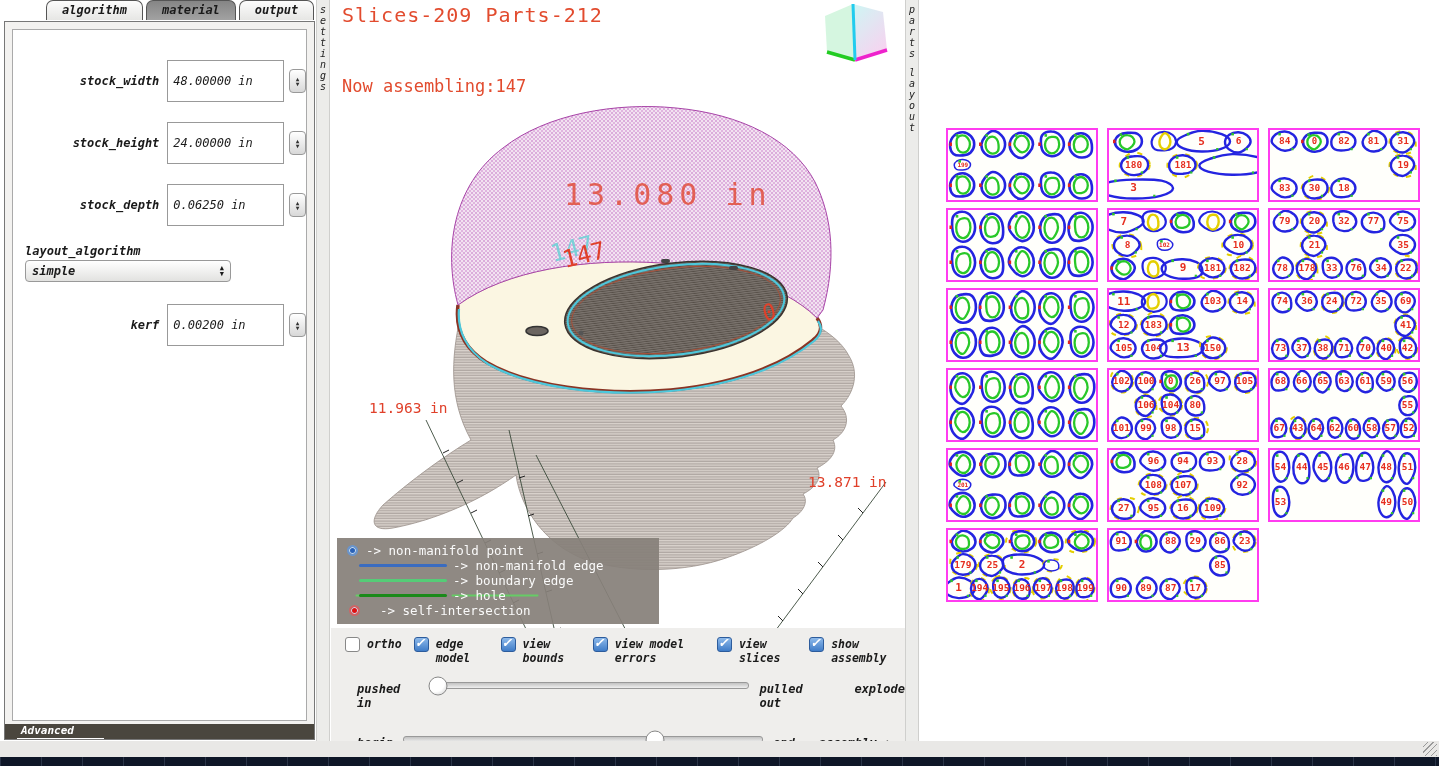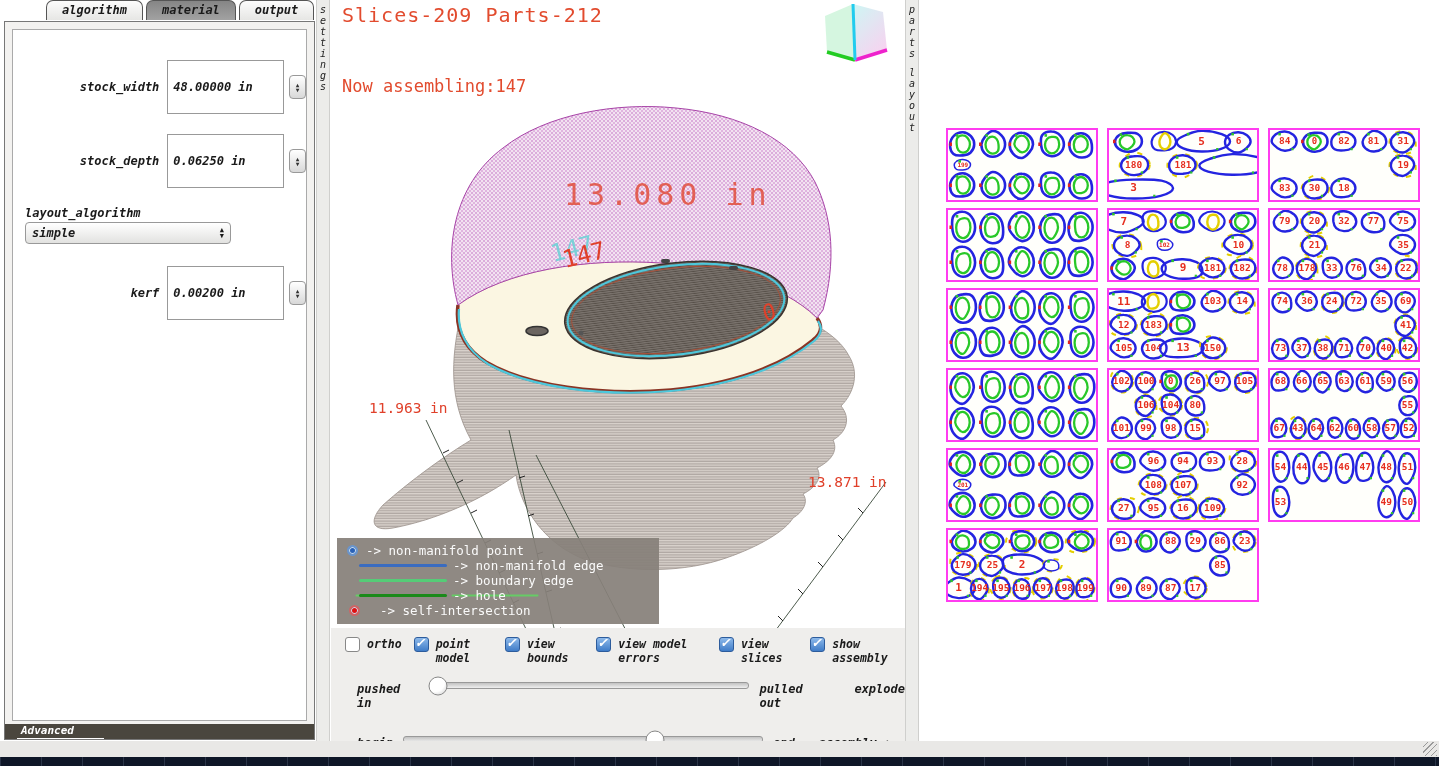--- a/index.html
+++ b/index.html
@@ -8,21 +8,21 @@
   
   #tabs{position:absolute;left:46px;top:0;display:flex;gap:3px;z-index:5}
   .tab{border:1px solid #555;border-bottom:none;border-radius:7px 7px 0 0;padding:2px 15px 3px;
        font-style:italic;font-weight:bold;font-size:12px;background:linear-gradient(#fcfcfc,#e6e6e4);cursor:default}
   .tab.active{background:linear-gradient(#858585,#a2a2a2)}
   #left-panel{position:absolute;left:4px;top:21px;width:311px;height:719px;background:#f3f2f0;
        border:1px solid #777;box-sizing:border-box}
   #left-inner{position:absolute;left:7px;top:7px;right:7px;bottom:18px;background:#fff;border:1px solid #aaa}
   .frow{display:flex;align-items:center;margin-top:20px}
   .flabel{width:148px;text-align:right;font-style:italic;font-weight:bold;padding-right:8px}
-  .fbox{width:106px;border:1px solid #999;background:#fff;padding:19px 5px;font-style:italic;font-weight:bold;font-size:12px}
+  .fbox{width:106px;border:1px solid #999;background:#fff;padding:13px 5px;font-style:italic;font-weight:normal;font-size:12px}
   .stepper{width:15px;height:22px;margin-left:5px;border:1px solid #999;border-radius:4px;
        background:linear-gradient(#fff,#d8d8d8);display:flex;flex-direction:column;align-items:center;justify-content:center;
        font-size:6px;line-height:5px;color:#333;cursor:default}
   #dd-label{margin:18px 0 2px 12px;font-style:italic;font-weight:bold}
   #dropdown{margin-left:12px;width:192px;border:1px solid #999;border-radius:4px;background:linear-gradient(#fff,#e2e2e0);
        padding:3px 6px;font-style:italic;font-weight:bold;display:flex;justify-content:space-between;align-items:center}
   #advanced-bar{position:absolute;left:0;right:0;bottom:0;height:15px;background:#4a463e;color:#fff;
        font-style:italic;font-weight:bold;font-size:11px;padding-left:12px;display:flex;align-items:center}
   #advanced-bar span{border-bottom:1px solid #fff;padding:0 30px 1px 4px}
   
@@ -77,20 +77,25 @@
   </div>
 <div id="left-panel">
   <div id="left-inner">
     <div id="fields" style="padding-top: 10px;">
         <div class="frow">
           <div class="flabel">stock_width</div>
           <div class="fbox">48.00000 in</div>
           <div class="stepper">▲<br>▼</div>
         </div>
         <div class="frow">
+          <div class="flabel">stock_height</div>
+          <div class="fbox">24.00000 in</div>
+          <div class="stepper">▲<br>▼</div>
+        </div>
+        <div class="frow">
           <div class="flabel">stock_depth</div>
           <div class="fbox">0.06250 in</div>
           <div class="stepper">▲<br>▼</div>
         </div>
       </div>
     <div id="dd-label">layout_algorithm</div>
     <div id="dropdown">
       <span>simple</span>
       <span style="font-size:7px;line-height:6px">▲<br>▼</span>
     </div>
@@ -234,21 +239,21 @@
       <div class="lgrow"><div class="mk mk-line" style="background: rgb(26, 138, 26); box-shadow: rgb(102, 204, 102) -4px 0px 0px -0.5px, rgb(102, 204, 102) 92px 0px 0px -0.5px;"></div><span>-&gt; hole</span></div>
       <div class="lgrow"><div class="mk mk-dot red" style="margin-left: 8px; margin-right: 20px;"></div><span>-&gt; self-intersection</span></div>
     </div>
 </div>
 
 <div id="controls">
   <div id="cbrow">
       <div class="cb"></div>
       <span class="cb-label">ortho</span>
       <div class="cb on"></div>
-      <span class="cb-label">point model</span>
+      <span class="cb-label">edge model</span>
       <div class="cb on"></div>
       <span class="cb-label">view bounds</span>
       <div class="cb on"></div>
       <span class="cb-label">view model errors</span>
       <div class="cb on"></div>
       <span class="cb-label">view slices</span>
       <div class="cb on"></div>
       <span class="cb-label">show assembly</span>
     </div>
   <div class="sliderrow" style="margin-top:17px">

